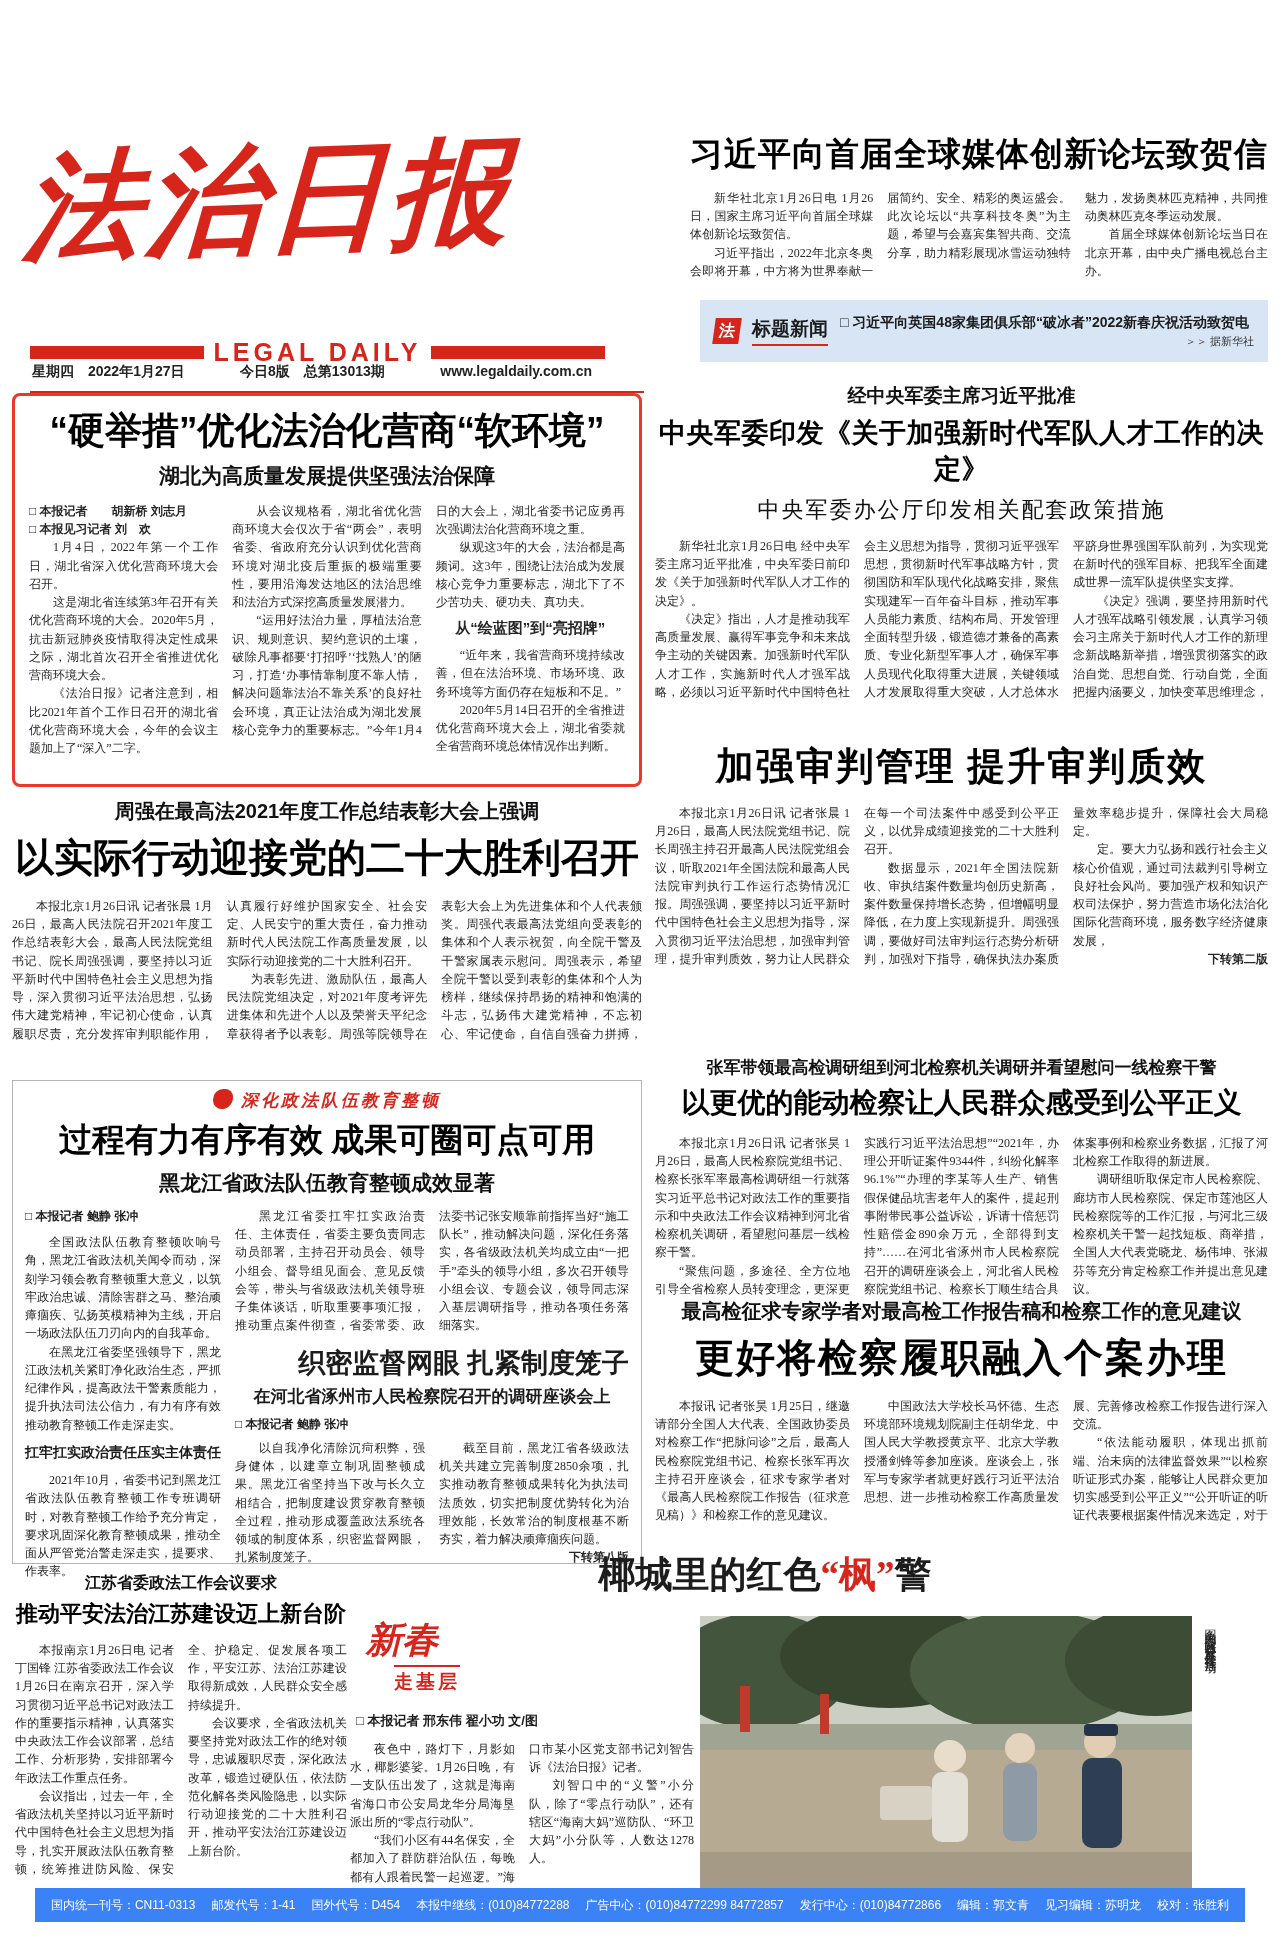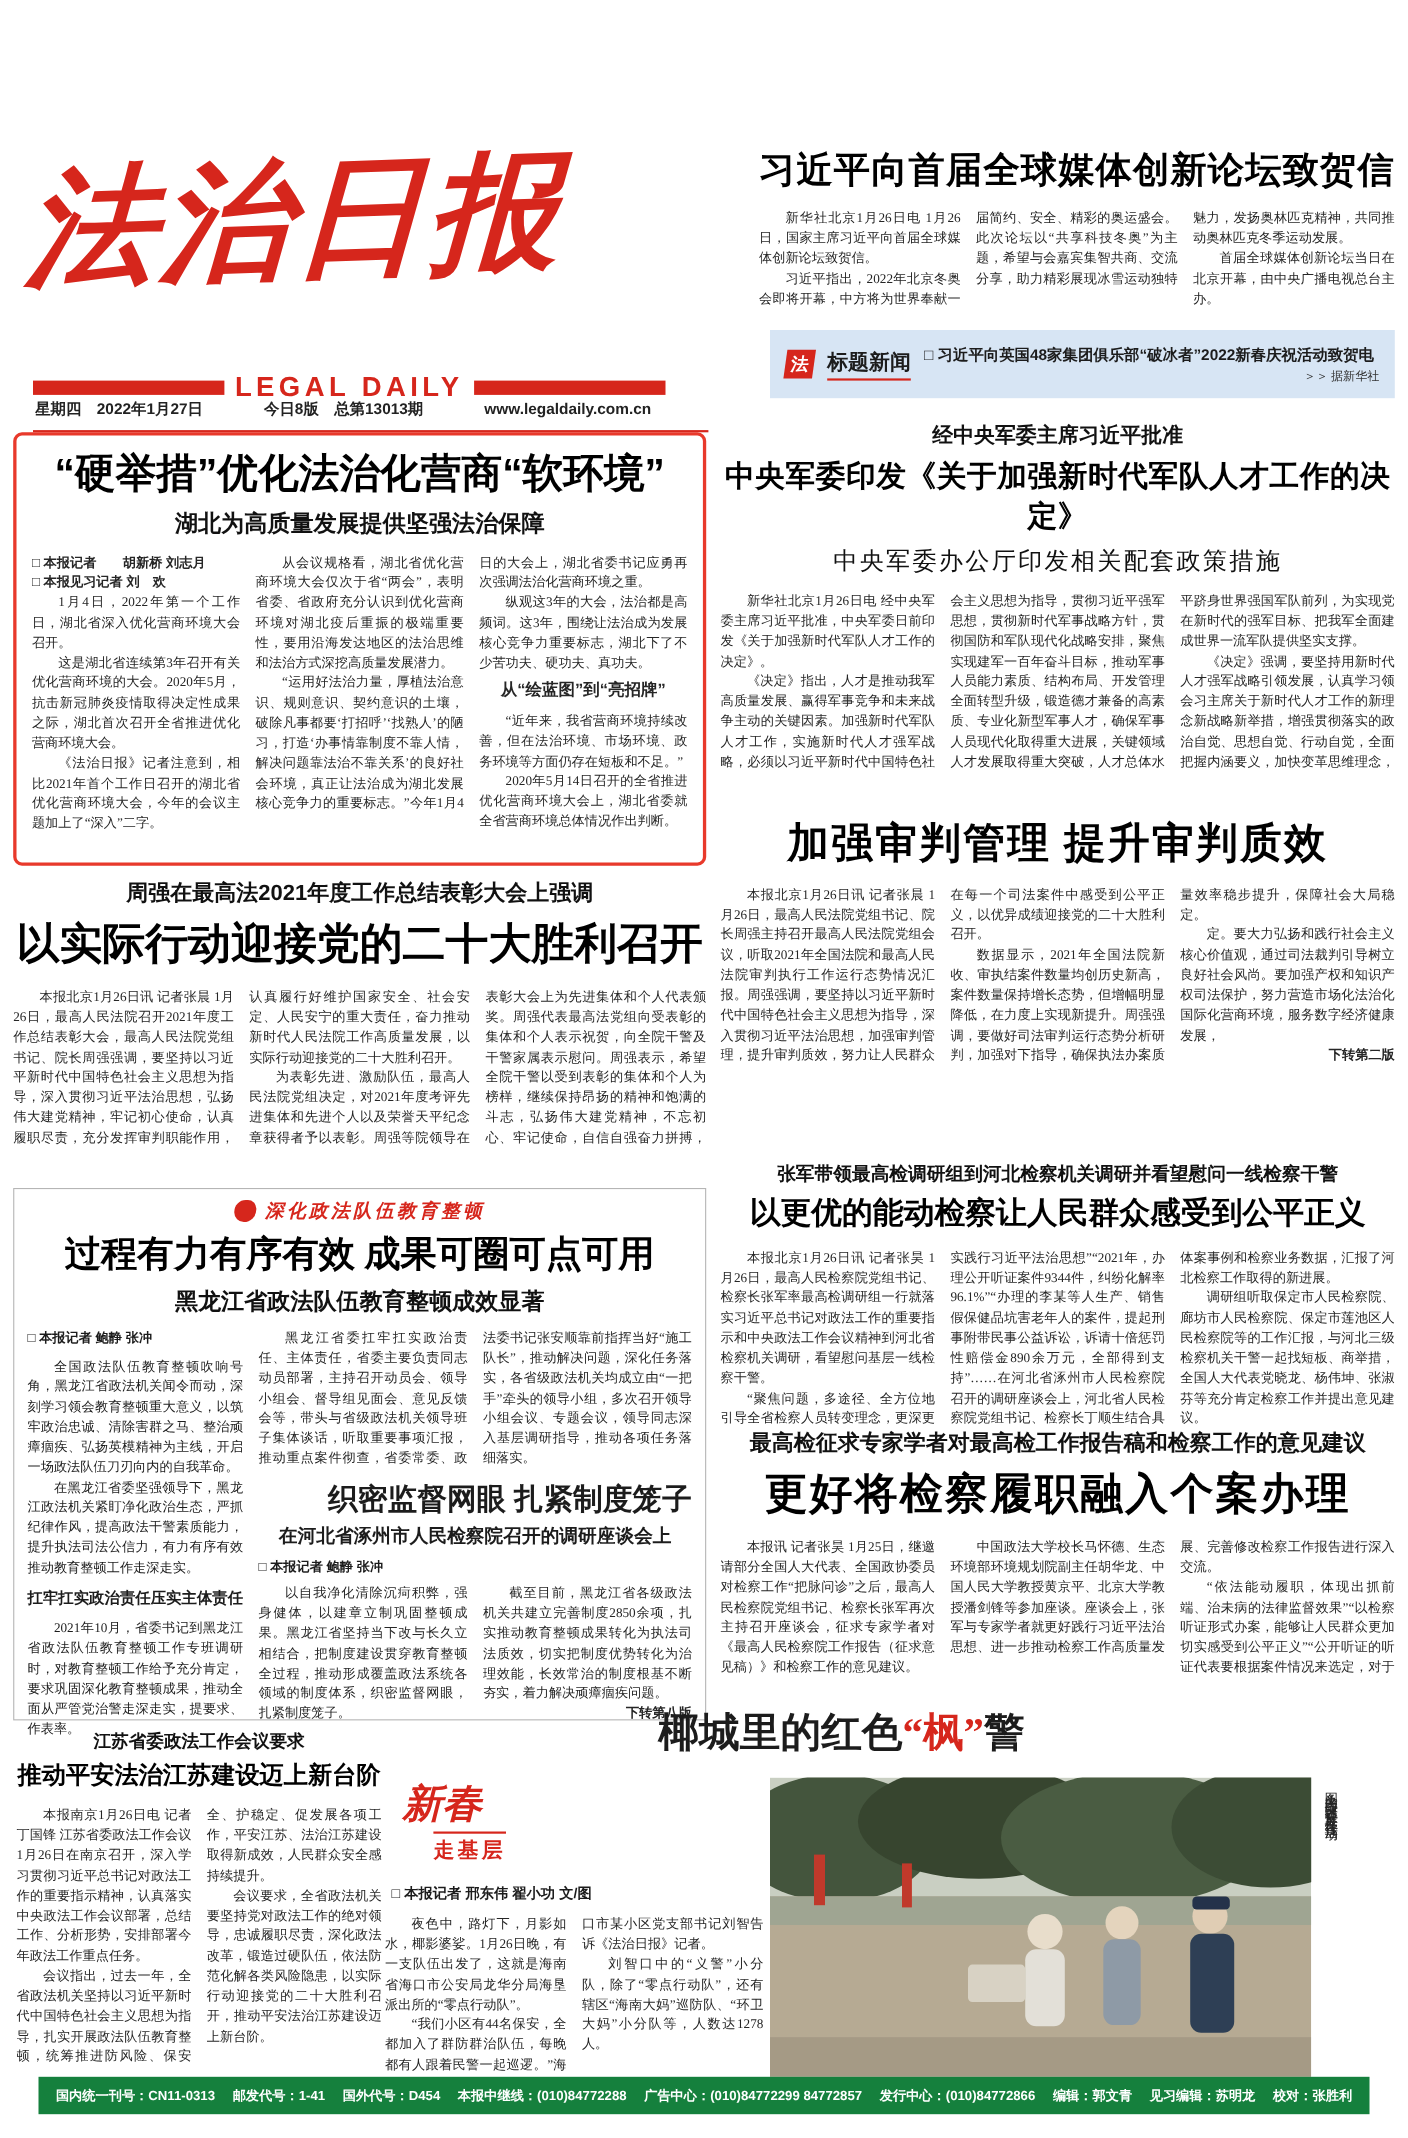--- a/index.html
+++ b/index.html
@@ -67,21 +67,21 @@
   .zj .kicker{font-size:17px;}
   .zj .bighead{font-size:28px;margin-top:5px;font-family:"Liberation Sans",sans-serif;}
   .zj .cols{height:172px;overflow:hidden;}
   
   .zgj{left:655px;top:1298px;width:613px;}
   .zgj .kicker{font-size:20px;}
   .zgj .bighead{font-size:39px;margin-top:6px;letter-spacing:2px;}
   .zgj .cols{height:128px;overflow:hidden;}
   
   .jy{left:12px;top:1080px;width:630px;height:484px;border:1px solid #b5b5b5;padding:8px 12px;box-sizing:border-box;}
-  .jy-badge{display:flex;align-items:center;justify-content:center;gap:8px;color:#d6261c;
+  .jy-badge{display:flex;align-items:flex-start;justify-content:center;gap:8px;color:#d6261c;
       font-weight:bold;font-style:italic;font-size:17px;letter-spacing:3px;}
   .jy-blob{width:20px;height:20px;background:#d6261c;border-radius:55% 40% 60% 45%;}
   .jy .bighead{font-size:33px;margin-top:6px;}
   .jy .subhead{font-size:21px;font-weight:bold;margin-top:6px;}
   .jy-flex{display:flex;margin-top:10px;gap:14px;}
   .jy-left{width:196px;font-size:12px;line-height:1.52;text-align:justify;}
   .jy-left p{margin:0;text-indent:2em;}
   .jy-left .byline{text-indent:0;font-weight:bold;font-family:"Liberation Sans",sans-serif;margin-bottom:8px;}
   .jy-left h5{margin:8px 0;text-align:center;font-size:14px;font-family:"Liberation Sans",sans-serif;}
   .jy-right{flex:1;}
@@ -105,23 +105,23 @@
       display:inline-block;padding-top:2px;margin-left:28px;}
   .yc-byline{position:absolute;left:6px;top:162px;width:330px;font-size:13px;font-weight:bold;
       font-family:"Liberation Sans",sans-serif;}
   .yc-body{position:absolute;left:0;top:190px;width:344px;}
   .yc-body .cols{margin-top:0;height:148px;overflow:hidden;}
   .yc-photo{position:absolute;left:350px;top:66px;width:492px;height:272px;}
   .yc-photo svg{display:block;width:100%;height:100%;}
   .yc-cap{position:absolute;left:850px;top:70px;height:245px;writing-mode:vertical-rl;
       font-size:12px;line-height:1.7;letter-spacing:2px;color:#222;}
   
-  .footer{left:35px;top:1888px;width:1210px;height:34px;background:#15803d;color:#fff;
+  .footer{left:35px;top:1888px;width:1210px;height:34px;background:#3b82f6;color:#fff;
       display:flex;align-items:center;justify-content:center;gap:16px;
-      font-family:"Liberation Sans",sans-serif;font-size:12px;font-weight:bold;white-space:nowrap;}
+      font-family:"Liberation Sans",sans-serif;font-size:12px;font-weight:normal;white-space:nowrap;}
 </style>
 </head>
 <body>
 
 <div id="page">
 
   <div class="abs mast-title">法治日报</div>
   <div class="abs legal-bar">
     <span class="strip"></span>
     <span class="word">LEGAL DAILY</span>

